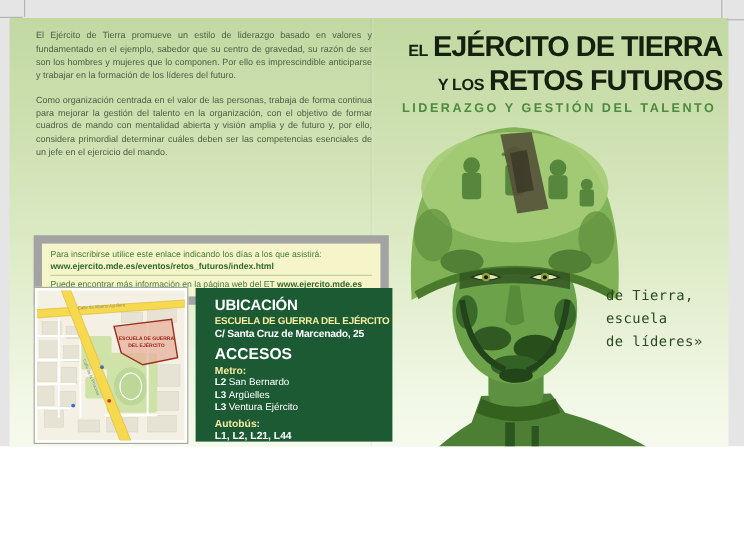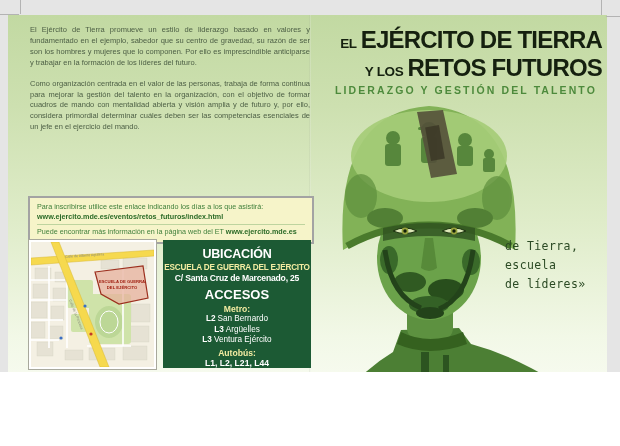--- a/index.html
+++ b/index.html
@@ -10,30 +10,30 @@
          background:linear-gradient(180deg,#c2d9a2 0%,#cde0b0 22%,#dfecc9 50%,#f2f8e7 78%,#fcfdf8 100%);}
   .crop{position:absolute;background:#b3b3b3;}
   .fold{position:absolute;left:309px;top:15px;width:2px;height:413px;
         background:linear-gradient(to right,rgba(70,90,50,.10),rgba(255,255,255,.28));}
 
   
   #paragraphs{position:absolute;left:30px;top:25px;width:280px;color:#4e6046;
               font-size:7.5px;line-height:10.9px;text-align:justify;}
   #paragraphs p{margin:0 0 10px 0;}
   #infobox{position:absolute;left:28px;top:196px;width:268px;background:#f6f4c9;
-           border:2px solid #a3a3a3;padding:4px 7px 5px 7px;color:#3f7f3a;font-size:7.2px;line-height:9.6px;}
+           border:7px solid #a3a3a3;padding:4px 7px 5px 7px;color:#3f7f3a;font-size:7.2px;line-height:9.6px;}
   #infobox .url{font-weight:bold;color:#2c6b28;}
   #infobox .row2{margin-top:3px;padding-top:2px;border-top:1px solid rgba(87,152,79,.35);}
 
   #mapframe{position:absolute;left:28px;top:239px;width:127px;height:129px;background:#fff;
             border:1px solid #a8a89c;}
   #mapframe svg{position:absolute;left:2px;top:2px;}
 
   #locbox{position:absolute;left:163px;top:240px;width:148px;height:128px;background:#1c5a34;
-          color:#ffffff;text-align:center;}
+          color:#ffffff;text-align:left;padding-left:16px;}
   #locbox .ttl{font-size:12.5px;font-weight:bold;margin-top:7px;letter-spacing:-.2px;}
   #locbox .venue{font-size:8.2px;font-weight:bold;color:#f3eca2;letter-spacing:-.2px;margin-top:2px;}
   #locbox .addr{font-size:8.6px;font-weight:bold;margin-top:1px;letter-spacing:-.2px;}
   #locbox .acc{font-size:13px;font-weight:bold;margin-top:4px;}
   #locbox .sub{font-size:8.6px;font-weight:bold;color:#f3eca2;margin-top:2px;}
   #locbox .line{font-size:8.2px;line-height:10.5px;}
   #locbox .line b{font-weight:bold;margin-right:2px;}
   #locbox .bus{font-size:8.6px;font-weight:bold;line-height:11px;}
 
   #publogo{position:absolute;left:112px;top:376px;height:44px;display:flex;}

